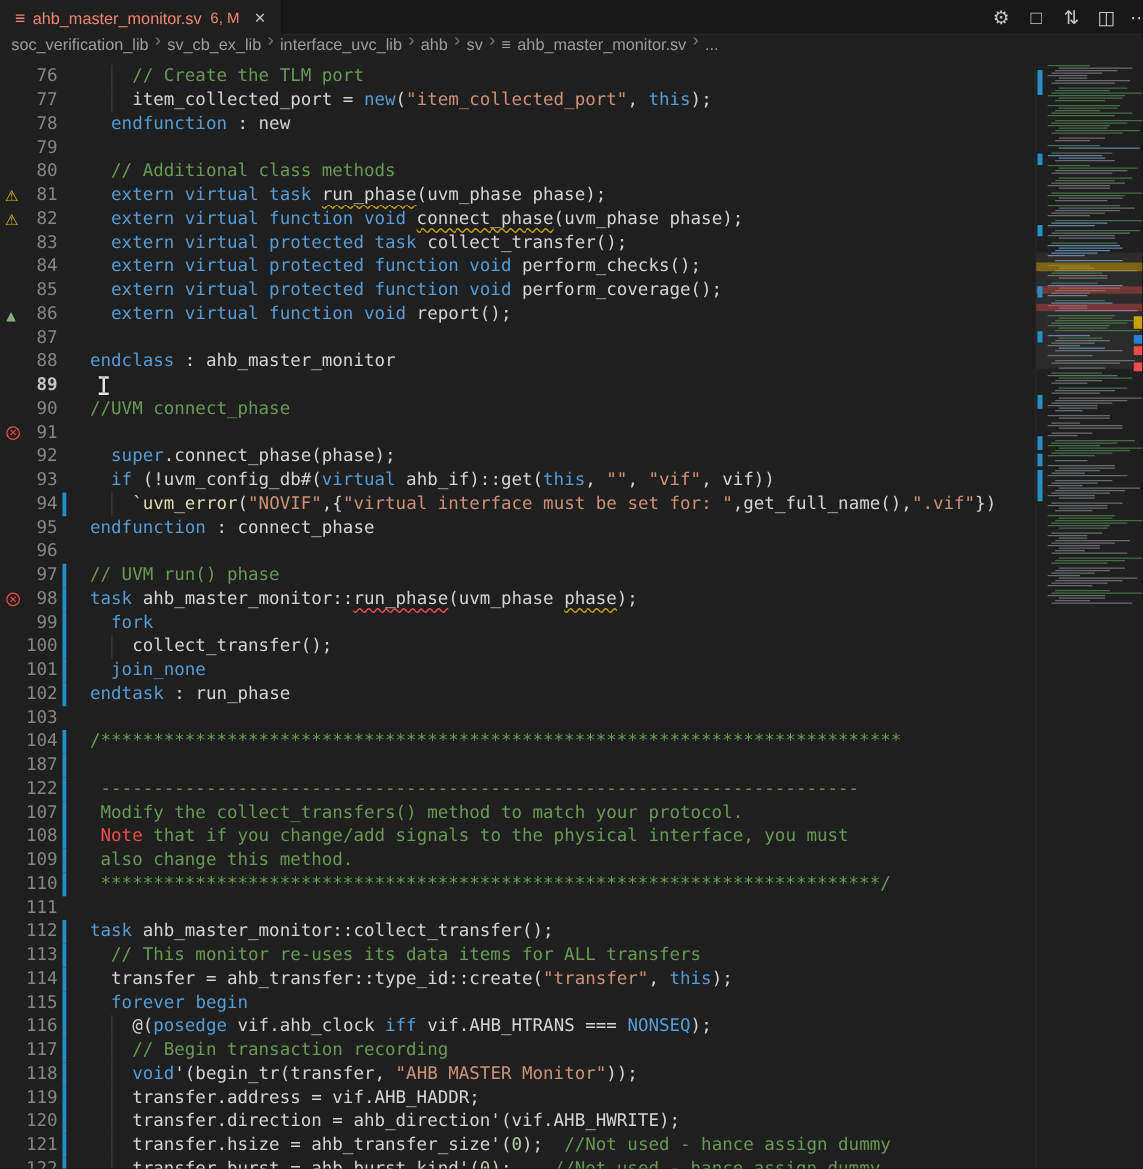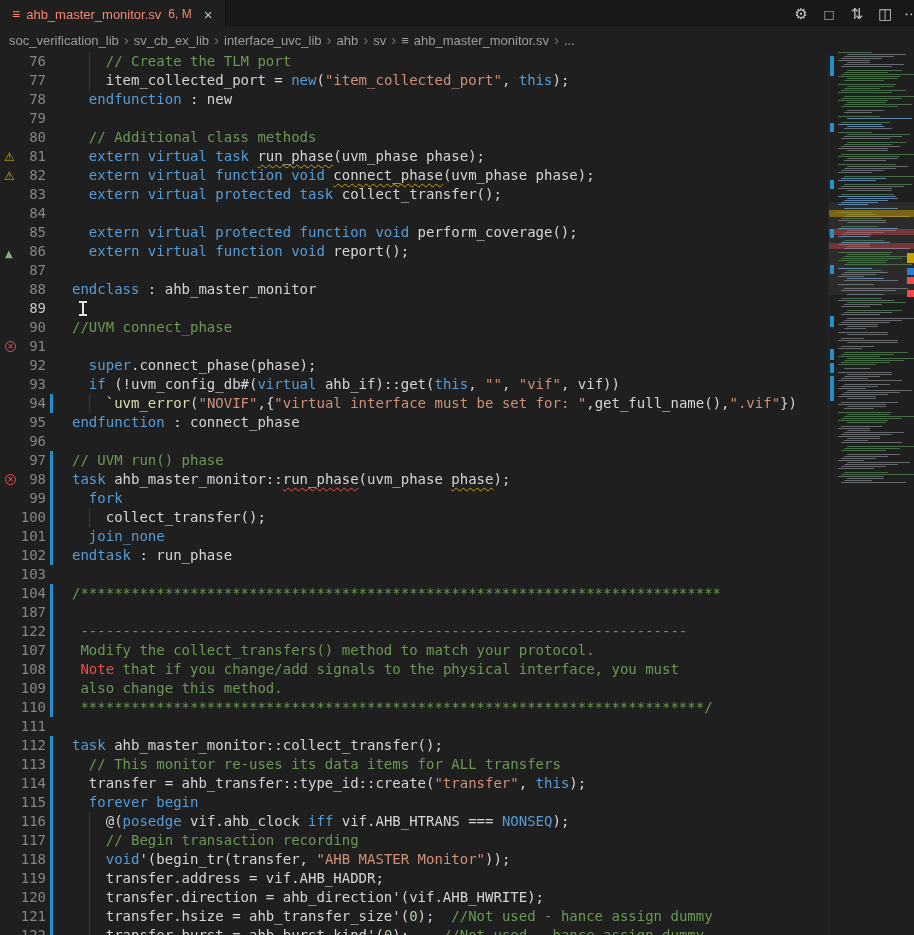--- a/index.html
+++ b/index.html
@@ -10,33 +10,33 @@
   .tab{position:absolute;left:0;top:0;height:28px;width:226px;background:#1f1f1f;display:flex;align-items:center;
        padding:0 8px 0 8px;box-sizing:border-box;border-right:1px solid #101010;}
   .tab .ficon{color:#f48771;font-size:14px;margin:0 6px 0 4px;}
   .tab .tlabel{color:#f48771;font-size:13px;white-space:nowrap;}
   .tab .tbadge{color:#f48771;font-size:12px;margin-left:7px;}
   .tab .tclose{color:#c5c5c5;font-size:15px;margin-left:12px;line-height:15px;cursor:pointer;}
   .actions{position:absolute;right:0;top:0;height:28px;display:flex;align-items:center;gap:10px;padding-right:2px;}
   .actions .act{color:#c5c5c5;font-size:15px;width:18px;text-align:center;cursor:pointer;}
   .actions .act.clip{width:8px;overflow:hidden;}
   
-  .crumbs{position:absolute;left:0;top:28px;width:914px;height:24px;background:#1f1f1f;display:flex;align-items:center;
+  .crumbs{position:absolute;left:0;top:28px;width:914px;height:24px;background:#1f1f1f;display:flex;
           padding-left:9px;box-sizing:border-box;}
   .crumbs .item{color:#9d9d9d;font-size:13px;white-space:pre;cursor:pointer;}
   .crumbs .sep{color:#767676;font-size:15px;padding:0 5px;line-height:10px;}
   .crumbs .ficon{color:#9d9d9d;font-size:13px;margin-right:5px;}
   
   .editor{position:absolute;left:0;top:52px;width:914px;height:883px;background:#1f1f1f;
           font-family:"DejaVu Sans Mono","Liberation Mono",monospace;font-size:14px;line-height:19px;}
   .lines{position:absolute;left:0;top:0;right:86px;}
   .row{position:relative;height:19px;white-space:pre;}
   .row .txt{position:absolute;left:72px;top:0;white-space:pre;}
   .row .ln{position:absolute;left:0;top:0;width:46px;text-align:right;color:#858585;}
-  .row .ln.cur{color:#c6c6c6;}
+  .row .ln.cur{color:#c6c6c6;font-weight:bold;}
   .row .modbar{position:absolute;left:50px;top:0;width:3px;height:19px;background:#2490c8;}
   .row .guide{position:absolute;top:0;width:1px;height:19px;background:#3a3a3a;}
   .tok-t{color:#d4d4d4;} .tok-k{color:#569cd6;} .tok-c{color:#6a9955;} .tok-s{color:#ce9178;}
   .tok-m{color:#dcdcaa;} .tok-r{color:#f14c4c;} .tok-n{color:#b5cea8;}
   .wavy-y{text-decoration-line:underline;text-decoration-style:wavy;text-decoration-color:#c8a200;text-decoration-thickness:1px;text-underline-offset:3px;}
   .wavy-r{text-decoration-line:underline;text-decoration-style:wavy;text-decoration-color:#f14c4c;text-decoration-thickness:1px;text-underline-offset:3px;}
   .gut-warn{position:absolute;left:4px;top:1px;color:#d9b600;font-size:12px;font-family:"DejaVu Sans",sans-serif;}
   .gut-err{position:absolute;left:5px;top:4px;width:11px;height:11px;border:1px solid #f14c4c;border-radius:50%;box-sizing:border-box;
            color:#f14c4c;font-size:8px;line-height:9px;text-align:center;font-family:"DejaVu Sans",sans-serif;}
   .gut-arr{position:absolute;left:5px;top:2px;color:#84b178;font-size:10px;font-family:"DejaVu Sans",sans-serif;}
@@ -95,21 +95,21 @@
   <div class="editor">
     <div class="lines">
         <div class="row"><span class="ln">76</span><span class="guide" style="left: 88.875px;"></span><span class="txt"><span class="tok-c">    // Create the TLM port</span></span></div>
         <div class="row"><span class="ln">77</span><span class="guide" style="left: 88.875px;"></span><span class="txt"><span class="tok-t">    item_collected_port = </span><span class="tok-k">new</span><span class="tok-t">(</span><span class="tok-s">"item_collected_port"</span><span class="tok-t">, </span><span class="tok-k">this</span><span class="tok-t">);</span></span></div>
         <div class="row"><span class="ln">78</span><span class="txt"><span class="tok-t">  </span><span class="tok-k">endfunction</span><span class="tok-t"> : new</span></span></div>
         <div class="row"><span class="ln">79</span><span class="txt"></span></div>
         <div class="row"><span class="ln">80</span><span class="txt"><span class="tok-c">  // Additional class methods</span></span></div>
         <div class="row"><span class="ln">81</span><span class="gut-warn">⚠</span><span class="txt"><span class="tok-k">  extern virtual task </span><span class="tok-t wavy-y">run_phase</span><span class="tok-t">(uvm_phase phase);</span></span></div>
         <div class="row"><span class="ln">82</span><span class="gut-warn">⚠</span><span class="txt"><span class="tok-k">  extern virtual function void </span><span class="tok-t wavy-y">connect_phase</span><span class="tok-t">(uvm_phase phase);</span></span></div>
         <div class="row"><span class="ln">83</span><span class="txt"><span class="tok-k">  extern virtual protected task </span><span class="tok-t">collect_transfer();</span></span></div>
-        <div class="row"><span class="ln">84</span></div>
+        <div class="row"><span class="ln">84</span><span class="txt"><span class="tok-k">  extern virtual protected function void </span><span class="tok-t">perform_checks();</span></span></div>
         <div class="row"><span class="ln">85</span><span class="txt"><span class="tok-k">  extern virtual protected function void </span><span class="tok-t">perform_coverage();</span></span></div>
         <div class="row"><span class="ln">86</span><span class="gut-arr">▲</span><span class="txt"><span class="tok-k">  extern virtual function void </span><span class="tok-t">report();</span></span></div>
         <div class="row"><span class="ln">87</span><span class="txt"></span></div>
         <div class="row"><span class="ln">88</span><span class="txt"><span class="tok-k">endclass</span><span class="tok-t"> : ahb_master_monitor</span></span></div>
         <div class="row"><span class="ln cur">89</span><span class="txt"></span></div>
         <div class="row"><span class="ln">90</span><span class="txt"><span class="tok-c">//UVM connect_phase</span></span></div>
         <div class="row"><span class="ln">91</span><span class="gut-err">✕</span></div>
         <div class="row"><span class="ln">92</span><span class="txt"><span class="tok-t">  </span><span class="tok-k">super</span><span class="tok-t">.connect_phase(phase);</span></span></div>
         <div class="row"><span class="ln">93</span><span class="txt"><span class="tok-t">  </span><span class="tok-k">if</span><span class="tok-t"> (!uvm_config_db#(</span><span class="tok-k">virtual</span><span class="tok-t"> ahb_if)::get(</span><span class="tok-k">this</span><span class="tok-t">, </span><span class="tok-s">""</span><span class="tok-t">, </span><span class="tok-s">"vif"</span><span class="tok-t">, vif))</span></span></div>
         <div class="row"><span class="ln">94</span><span class="modbar"></span><span class="guide" style="left: 88.875px;"></span><span class="txt"><span class="tok-t">    </span><span class="tok-m">`uvm_error</span><span class="tok-t">(</span><span class="tok-s">"NOVIF"</span><span class="tok-t">,{</span><span class="tok-s">"virtual interface must be set for: "</span><span class="tok-t">,get_full_name(),</span><span class="tok-s">".vif"</span><span class="tok-t">})</span></span></div>

